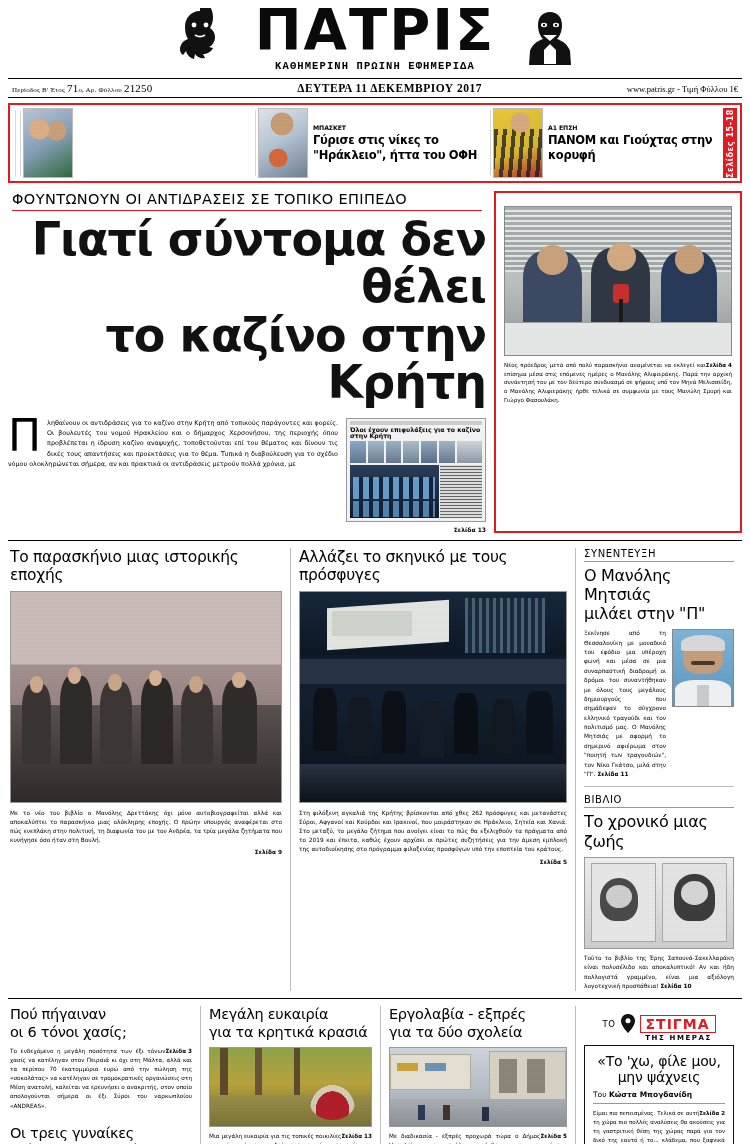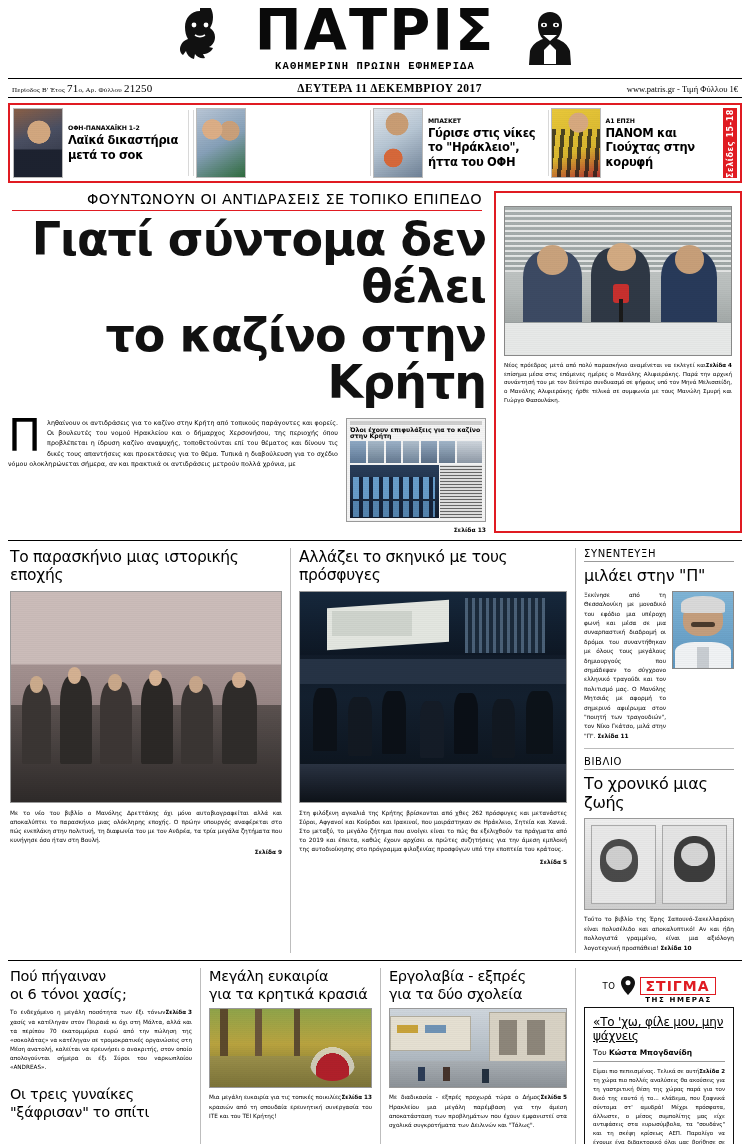--- a/index.html
+++ b/index.html
@@ -52,21 +52,21 @@
   .sp-sep { width: 1px; background: #d8d8d8; margin: 2px 2px; }
   .sp-pages {
     flex: 0 0 14px; background: #e01b22; color: #fff; display: flex; align-items: center; justify-content: center;
   }
   .sp-pages span { writing-mode: vertical-rl; transform: rotate(180deg); font-size: 8px; font-weight: 700; letter-spacing: .6px; }
 
   
   .main-row { display: flex; margin-top: 8px; gap: 8px; }
   .main-left { flex: 1 1 auto; min-width: 0; }
   .kicker-main {
-    font-size: 14.5px; letter-spacing: .4px; text-align: right;
+    font-size: 14.5px; letter-spacing: .4px; text-align: left;
     padding-bottom: 3px; border-bottom: 1px solid #e01b22; margin: 0 4px 5px 4px;
   }
   .headline-main {
     font-weight: 700; font-size: 46px; line-height: 1.02; letter-spacing: -1px;
     text-align: right; color: #111;
   }
   .headline-main .l1 { display:block; }
   .headline-main .l2 { display:block; margin-top: 2px; }
 
   .lead-block { display: flex; gap: 8px; margin-top: 12px; }
@@ -125,21 +125,21 @@
   .stigma-wrap { margin-top: 8px; }
   .stigma-top { display: flex; align-items: center; justify-content: center; gap: 5px; }
   .stigma-to { font-size: 8.5px; letter-spacing: .6px; }
   .pin { width: 14px; height: 19px; }
   .stigma-word {
     border: 1.6px solid #e01b22; color: #e01b22; font-weight: 700; font-size: 14px;
     padding: 0 5px; letter-spacing: 1px;
   }
   .stigma-day { text-align: right; font-size: 7px; letter-spacing: 1.6px; font-weight: 700; padding-right: 22px; margin-top: 1px; }
   .stigma-box { border: 1px solid #111; padding: 7px 8px; margin-top: 3px; }
-  .stigma-title { font-size: 12px; text-align: left; letter-spacing: -.2px; text-decoration: underline; }
+  .stigma-title { font-size: 14px; text-align: center; letter-spacing: -.2px; }
   .stigma-byline { font-size: 7.5px; border-bottom: 1px solid #999; padding-bottom: 4px; margin-top: 5px; }
   .stigma-byline b { font-weight: 700; }
   .stigma-text { font-size: 5.5px; line-height: 1.62; text-align: justify; margin-top: 5px; }
   .stigma-text .pg { font-weight: 700; float: right; }
 
   
   .ph { position: absolute; inset: 0; }
   .grain { position:absolute; inset:0; opacity:.22;
     background-image: repeating-linear-gradient(0deg, rgba(0,0,0,.10) 0 1px, transparent 1px 2px);
   }
@@ -183,32 +183,20 @@
       <span>Περίοδος Β' Έτος</span>
       <span class="big">71</span><span>ο, Αρ. Φύλλου</span>
       <span class="big">21250</span>
     </div>
     <div class="meta-center">ΔΕΥΤΕΡΑ 11 ΔΕΚΕΜΒΡΙΟΥ 2017</div>
     <div class="meta-right">www.patris.gr - Τιμή Φύλλου 1€</div>
   </div>
 
   <div class="sports-strip">
 
-    <div class="sp-item">
-      <div class="sp-photo">
-        <div class="ph" style="background:linear-gradient(160deg,#8a5f46 0%,#4a4f62 40%,#2a2f3d 100%);"></div>
-        <div class="ph" style="background:radial-gradient(circle at 52% 34%,#d2a77f 0 22%,transparent 23%);"></div>
-        <div class="ph" style="background:linear-gradient(0deg,#1d2230 0 40%,transparent 41%);"></div>
-        <div class="grain"></div>
-      </div>
-      <div class="sp-text">
-        <div class="sp-kicker">ΟΦΗ-ΠΑΝΑΧΑΪΚΗ 1-2</div>
-        <div class="sp-head">Λαϊκά δικαστήρια μετά το σοκ</div>
-      </div>
-    </div>
     <div class="sp-sep"></div>
 
     <div class="sp-sep"></div>
 
     <div class="sp-item">
       <div class="sp-photo">
         <div class="ph" style="background:linear-gradient(150deg,#b9c6d6 0%,#86a0b8 50%,#2f6b3d 100%);"></div>
         <div class="ph" style="background:radial-gradient(circle at 32% 30%,#dcae86 0 17%,transparent 18%),radial-gradient(circle at 68% 32%,#caa07a 0 17%,transparent 18%);"></div>
         <div class="grain"></div>
       </div>
@@ -357,20 +345,21 @@
       <div class="feat-cap">
         <span>Στη φιλόξενη αγκαλιά της Κρήτης βρίσκονται από χθες 262 πρόσφυγες και μετανάστες Σύροι, Αφγανοί και Κούρδοι και Ιρακινοί, που μοιράστηκαν σε Ηράκλειο, Σητεία και Χανιά. Στο μεταξύ, το μεγάλο ζήτημα που ανοίγει είναι το πώς θα εξελιχθούν τα πράγματα από το 2019 και έπειτα, καθώς έχουν αρχίσει οι πρώτες συζητήσεις για την άμεση εμπλοκή της αυτοδιοίκησης στο πρόγραμμα φιλοξενίας προσφύγων υπό την εποπτεία του κράτους.</span>
         <div style="clear:both;text-align:right;font-weight:700;margin-top:3px;">Σελίδα 5</div>
       </div>
     </div>
 
     <div class="feat-col c3">
       <div>
         <div class="side-kicker">ΣΥΝΕΝΤΕΥΞΗ</div>
         <div class="side-head">
+          <div>Ο Μανόλης Μητσιάς</div>
           <div>μιλάει στην "Π"</div>
         </div>
         <div class="side-body">
           <div class="side-text">
             <span>Ξεκίνησε από τη Θεσσαλονίκη με μοναδικό του εφόδιο μια υπέροχη φωνή και μέσα σε μια συναρπαστική διαδρομή οι δρόμοι του συναντήθηκαν με όλους τους μεγάλους δημιουργούς που σημάδεψαν το σύγχρονο ελληνικό τραγούδι και τον πολιτισμό μας. Ο Μανόλης Μητσιάς με αφορμή το σημερινό αφιέρωμα στον "ποιητή των τραγουδιών", τον Νίκο Γκάτσο, μιλά στην "Π".</span>
             <span class="pg">Σελίδα 11</span>
           </div>
           <div class="side-portrait">
             <div class="ph" style="background:linear-gradient(180deg,#7fb4d6 0%,#5e97c0 100%);"></div>
             <div style="position:absolute;left:16%;top:12%;width:68%;height:46%;background:#c49e7d;border-radius:46% 46% 38% 38%;"></div>

